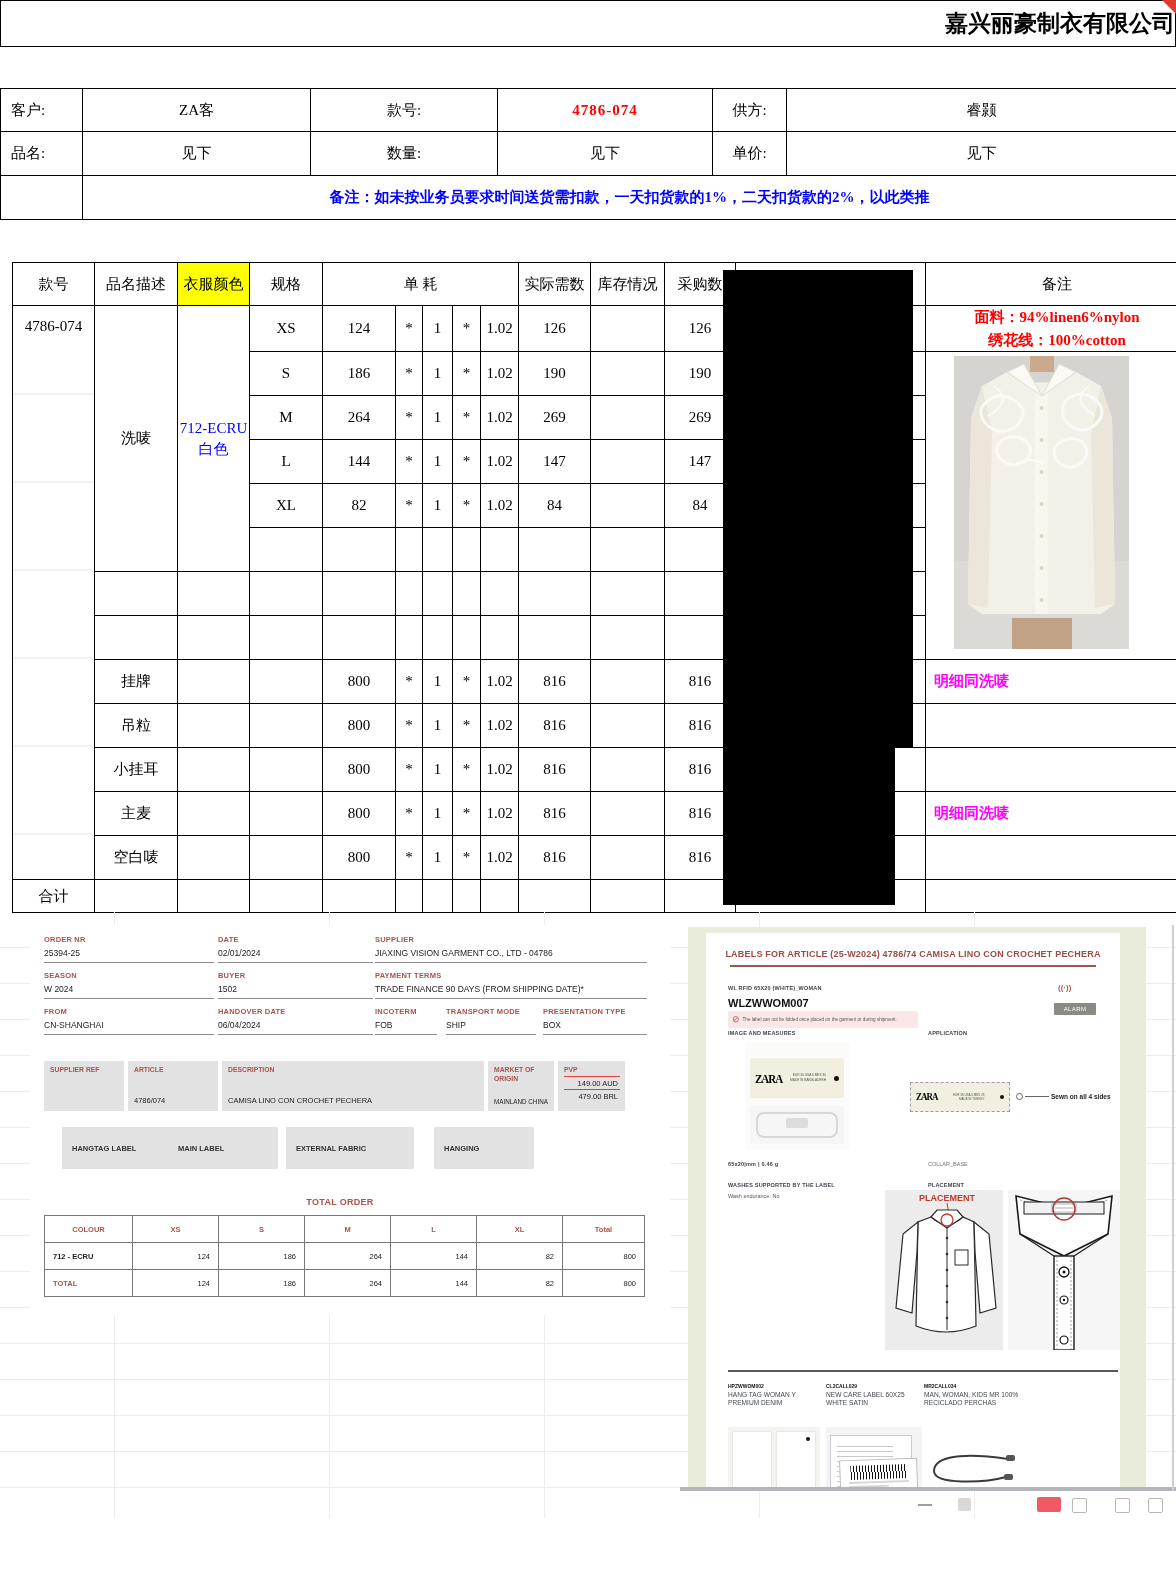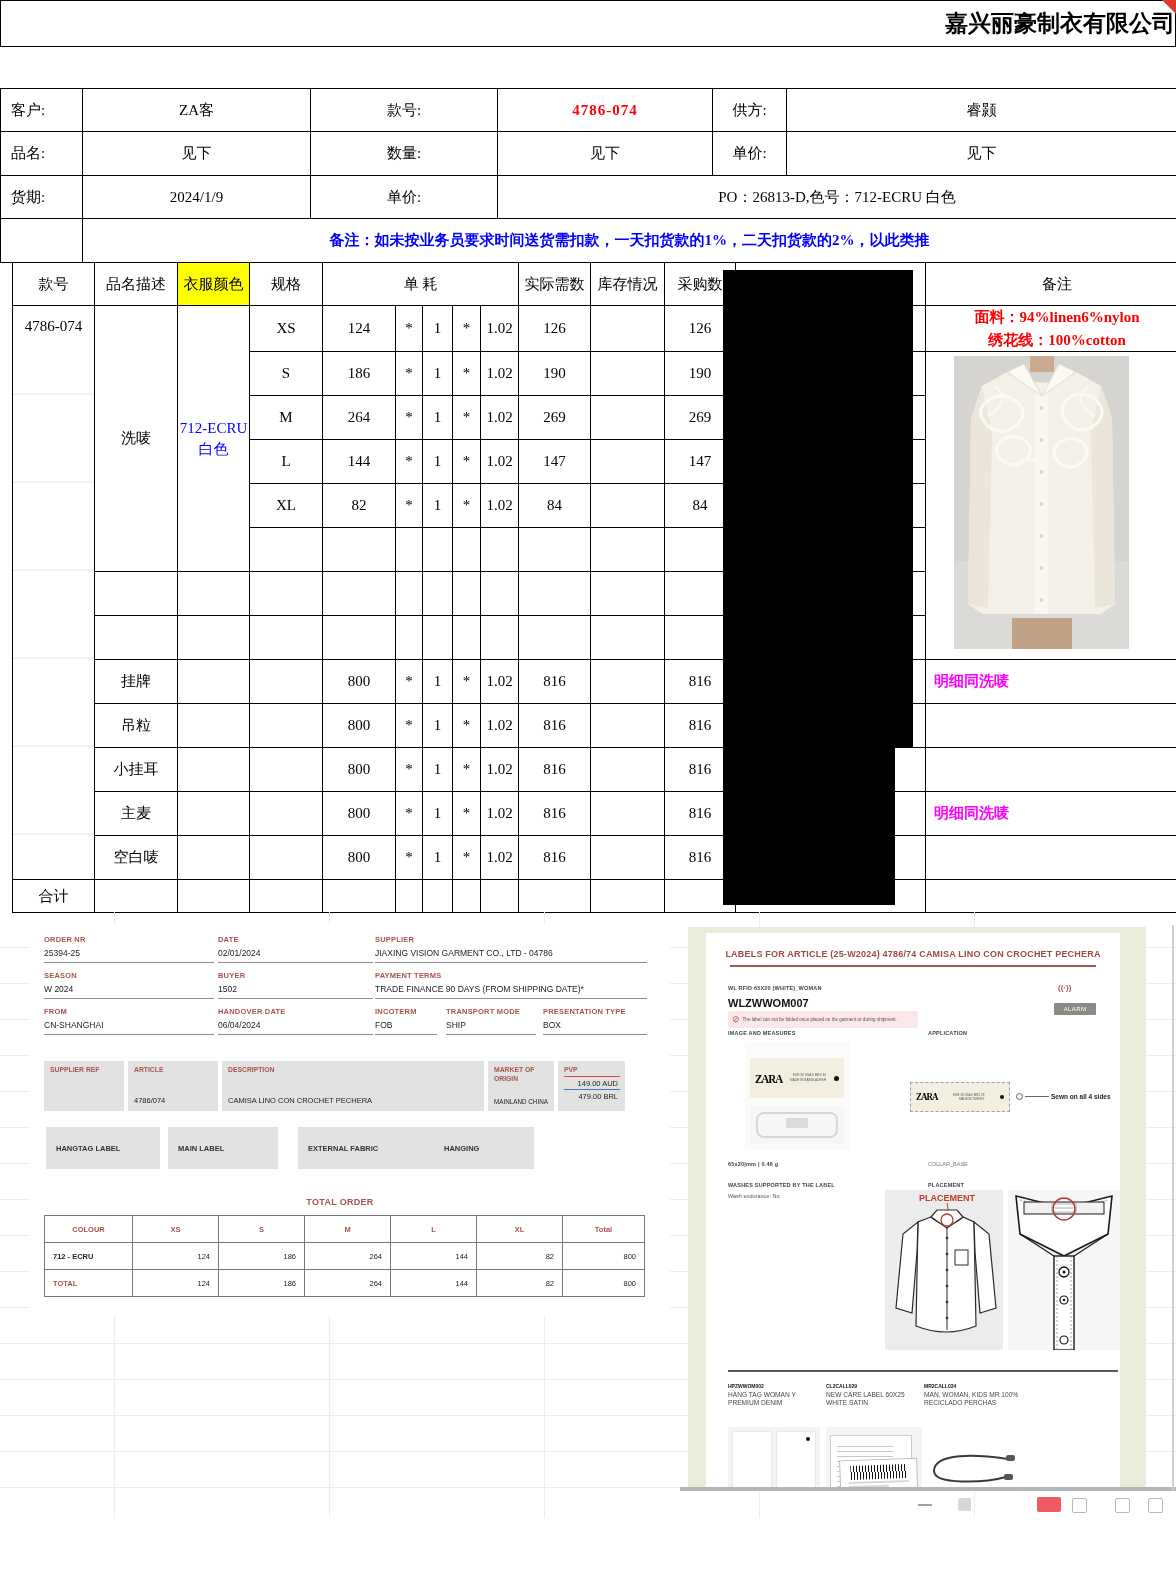--- a/index.html
+++ b/index.html
@@ -155,26 +155,20 @@
       <td>睿颢</td>
     </tr>
     <tr style="height:44px">
       <td class="lbl-left">品名:</td>
       <td>见下</td>
       <td>数量:</td>
       <td>见下</td>
       <td>单价:</td>
       <td>见下</td>
     </tr>
-    <tr>
-      <td class="lbl-left">货期:</td>
-      <td>2024/1/9</td>
-      <td>单价:</td>
-      <td colspan="3">PO：26813-D,色号：712-ECRU 白色</td>
-    </tr>
     <tr style="height:44px">
       <td></td>
       <td colspan="5" class="note-blue">备注：如未按业务员要求时间送货需扣款，一天扣货款的1%，二天扣货款的2%，以此类推</td>
     </tr>
   </tbody>
     </table>
 
   <table class="abs" id="main-table">
     <colgroup>
         <col style="width:82px">
@@ -511,23 +505,23 @@
       <div class="fval" style="font-size:6.3px">MAINLAND CHINA</div>
       </div>
     <div class="gbox" style="left:528px;width:67px">
       <div class="flbl">PVP</div>
       <div style="border-top:1.5px solid #e04040;margin-top:1px"></div>
       <div style="font-size:7.5px;color:#222;text-align:right;margin:2px 2px 1px 0">149.00 AUD</div>
       <div style="border-top:1.5px solid #4472c4"></div>
       <div style="font-size:7.5px;color:#222;text-align:right;margin-top:2px;margin-right:2px">479.00 BRL</div>
       </div>
 
-    <div class="btn" style="left:16px;width:114px">HANGTAG LABEL</div>
+    <div class="btn" style="left:32px;width:114px">HANGTAG LABEL</div>
     <div class="btn" style="left:138px;width:110px">MAIN LABEL</div>
-    <div class="btn" style="left:268px;width:140px">EXTERNAL FABRIC</div>
+    <div class="btn" style="left:256px;width:128px">EXTERNAL FABRIC</div>
     <div class="btn" style="left:404px;width:100px">HANGING</div>
 
     <div id="total-order-title">TOTAL ORDER</div>
     <table id="total-order-table">
       <colgroup>
           <col style="width:88px">
           <col style="width:86px">
           <col style="width:86px">
           <col style="width:86px">
           <col style="width:86px">

